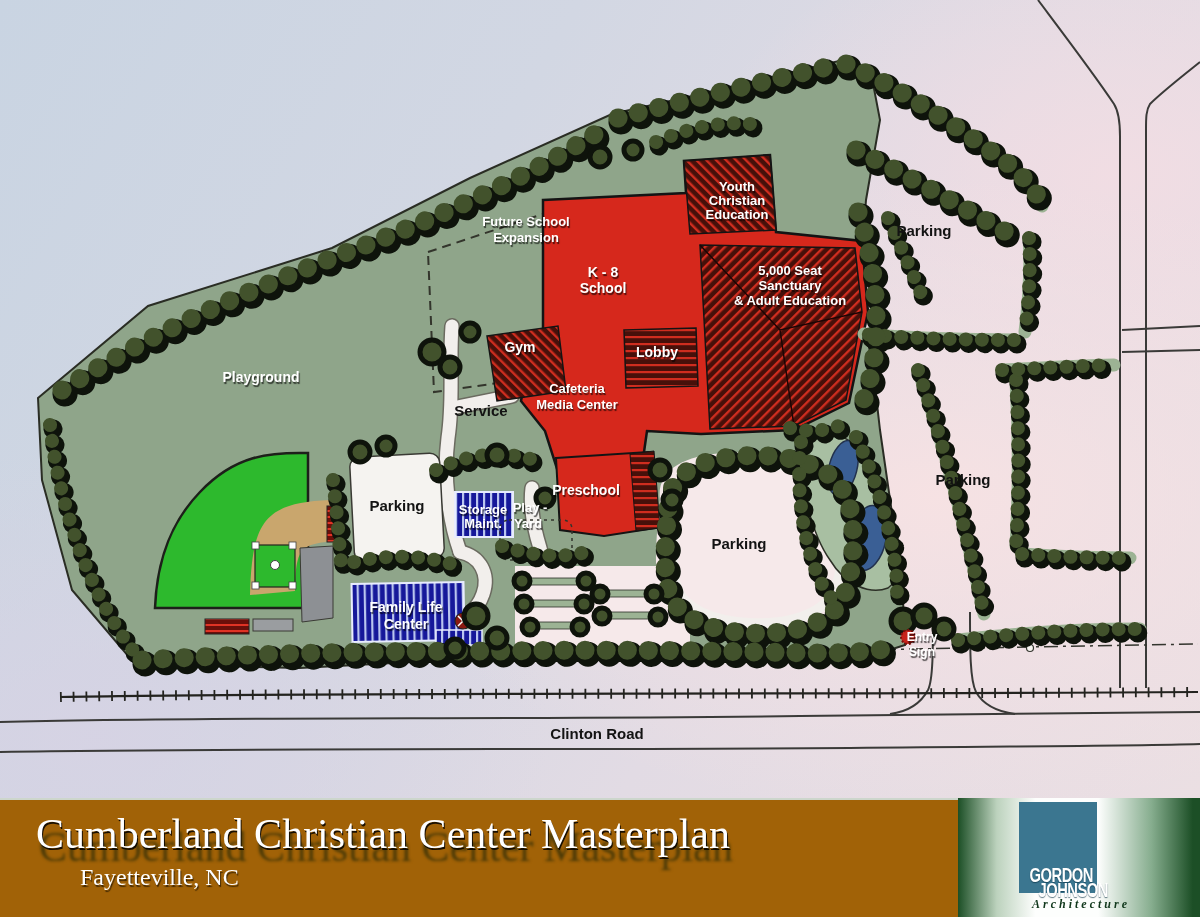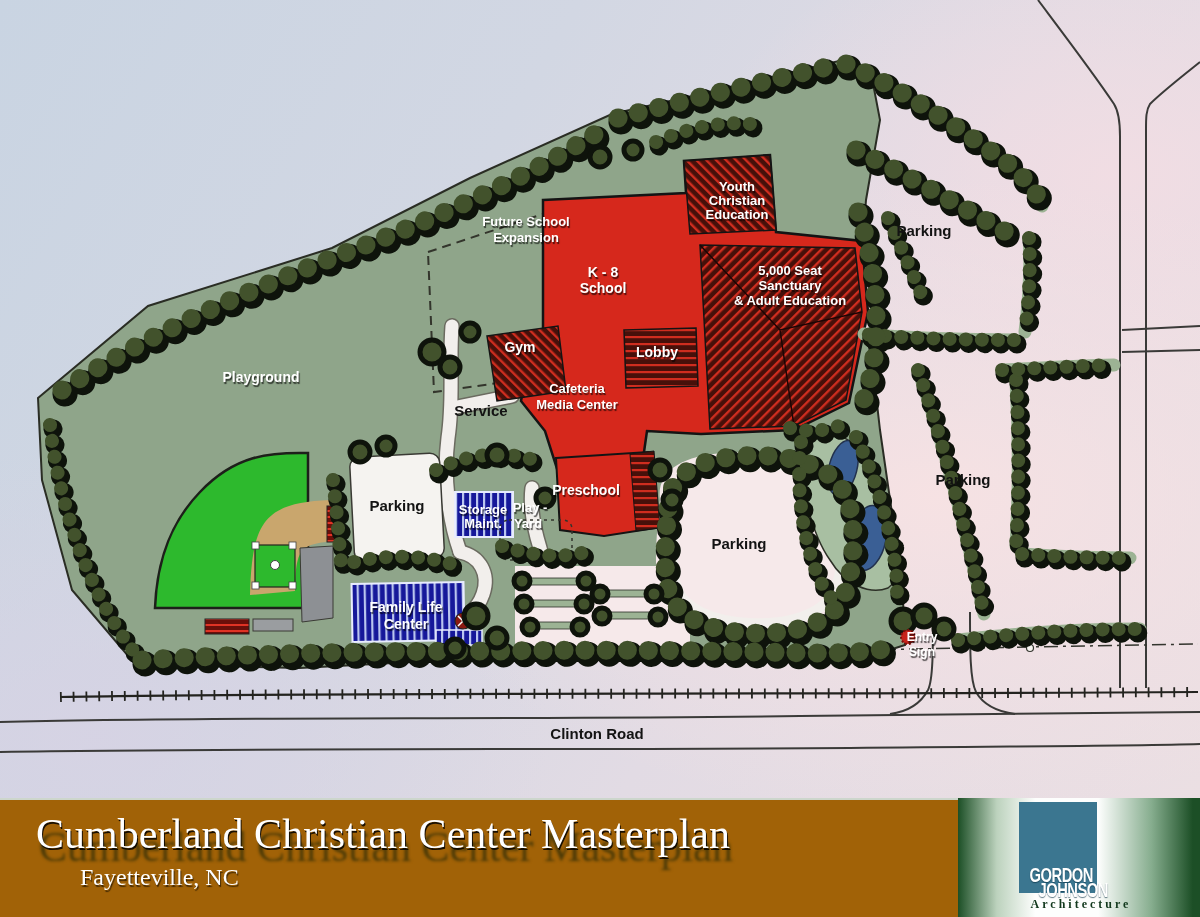--- a/index.html
+++ b/index.html
@@ -40,21 +40,21 @@
   .logo{position:absolute;right:0;top:-2px;width:242px;height:119px;
         background:linear-gradient(90deg,#1c4f26 0%,#bcd2bd 16%,#fdfefd 32%,#fdfefd 58%,#86ad8e 80%,#1c4f26 97%);}
   .logo-square{position:absolute;left:61px;top:4px;width:78px;height:91px;background:#3b7690;}
   .logo-gordon{position:absolute;left:55px;top:66px;width:80px;text-align:right;color:#fff;
         font-weight:bold;font-size:16px;letter-spacing:-.5px;transform:scale(.92,1.25);
         transform-origin:right top;text-shadow:0 1px 1px rgba(0,40,60,.6);}
   .logo-johnson{position:absolute;left:70px;top:81px;width:80px;text-align:right;color:#fff;
         font-weight:bold;font-size:16px;letter-spacing:-.5px;transform:scale(.92,1.25);
         transform-origin:right top;text-shadow:0 1px 1px rgba(0,40,60,.6);}
   .logo-arch{position:absolute;left:38px;top:99px;width:170px;text-align:center;
-        font-family:"Liberation Serif","DejaVu Serif",serif;font-weight:bold;
+        font-family:"Liberation Serif","DejaVu Serif",serif;font-style:italic;font-weight:bold;
         font-size:12px;letter-spacing:3px;color:#12391d;}
 </style>
 </head>
 <body>
 
 <div class="stage">
   <div class="map">
     <svg width="1200" height="800" viewBox="0 0 1200 800">
       <defs>
         <pattern id="hatchA" width="7" height="7" patternUnits="userSpaceOnUse" patternTransform="rotate(45)">

